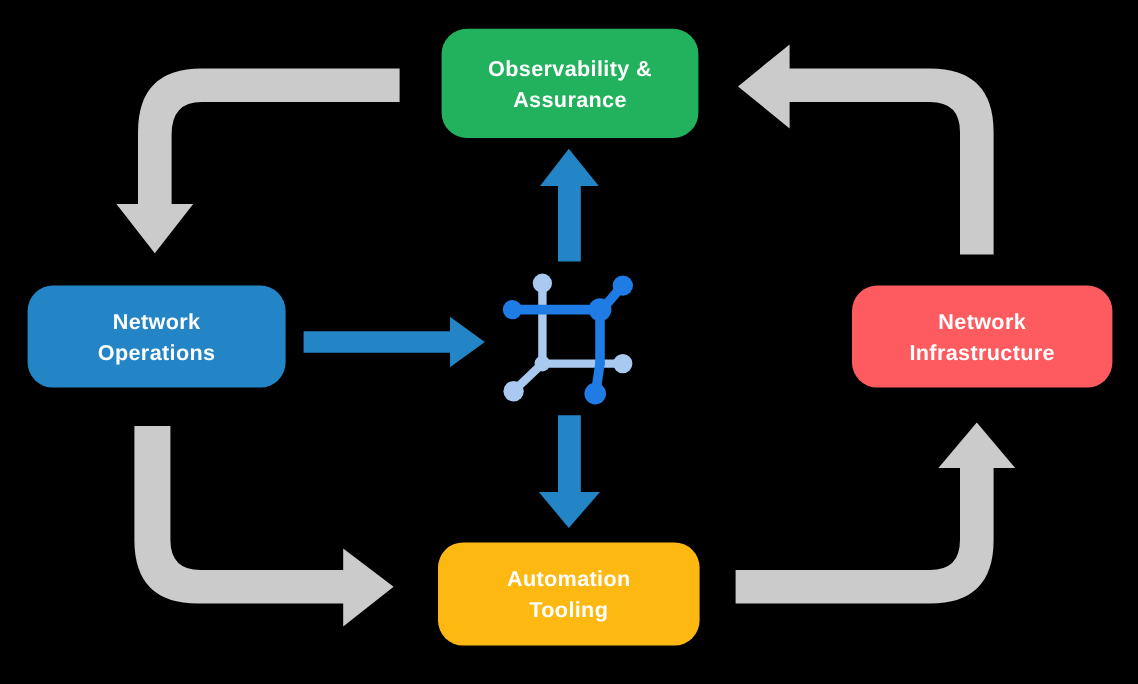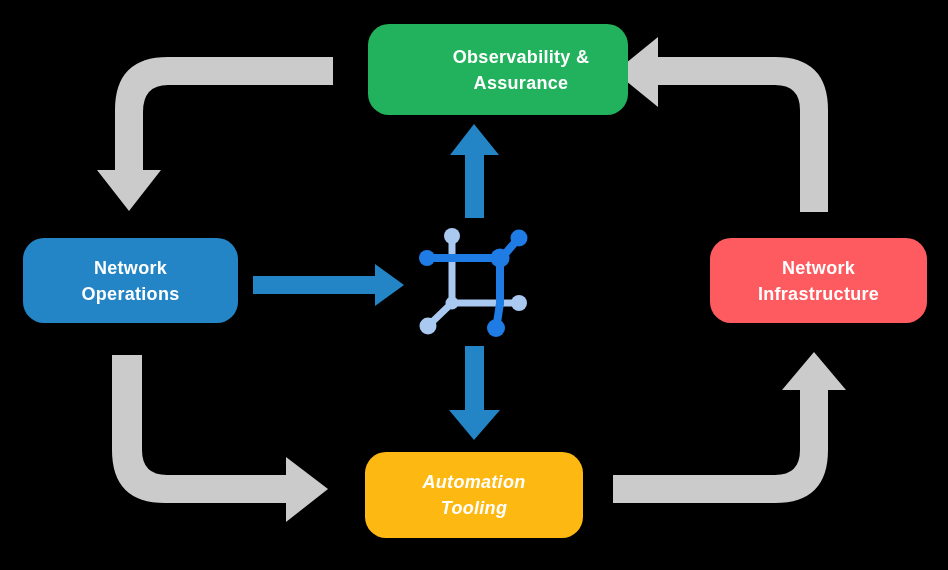--- a/index.html
+++ b/index.html
@@ -57,33 +57,33 @@
       </g>
       <g fill="#1f7ce5">
         <circle cx="9" cy="30" r="8"></circle>
         <circle cx="101" cy="10" r="8.5"></circle>
         <circle cx="82" cy="30" r="9.5"></circle>
         <circle cx="78" cy="100" r="9"></circle>
       </g>
     </g>
   </svg>
 
-  <div class="node node-observability" style="background-color: rgb(34, 177, 92); padding-left: 46px;">
+  <div class="node node-observability" style="background-color: rgb(34, 177, 92);">
     <span>Observability &amp;
 Assurance</span>
   </div>
 
   <div class="node node-operations" style="background-color: rgb(35, 133, 198);">
     <span>Network
 Operations</span>
   </div>
 
   <div class="node node-infrastructure" style="background-color: rgb(253, 91, 95);">
     <span>Network
 Infrastructure</span>
   </div>
 
-  <div class="node node-automation" style="background-color: rgb(253, 184, 18); font-style: italic;">
+  <div class="node node-automation" style="background-color: rgb(253, 184, 18);">
     <span>Automation
 Tooling</span>
   </div>
 
 </div>
 
 </body></html>

